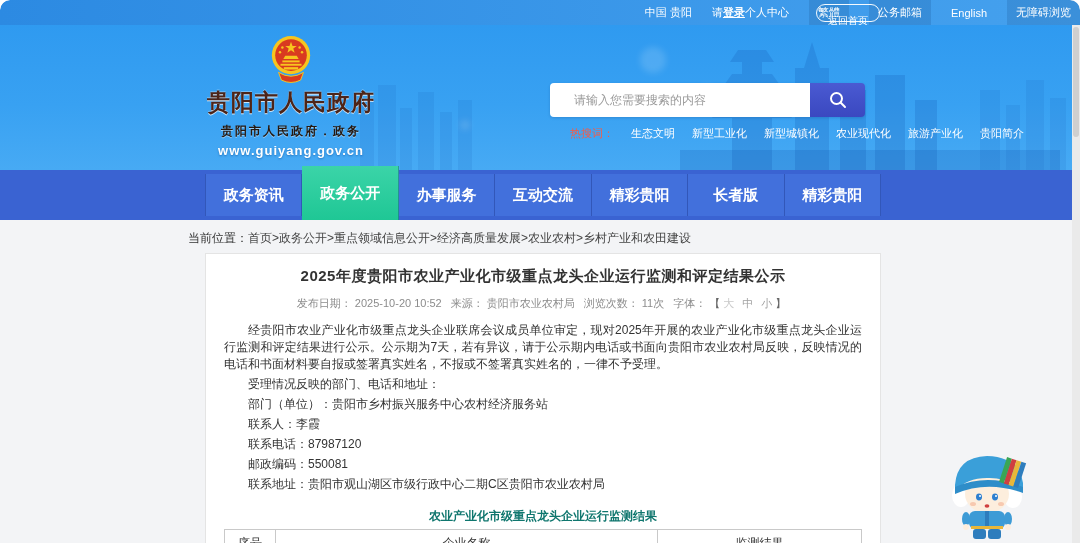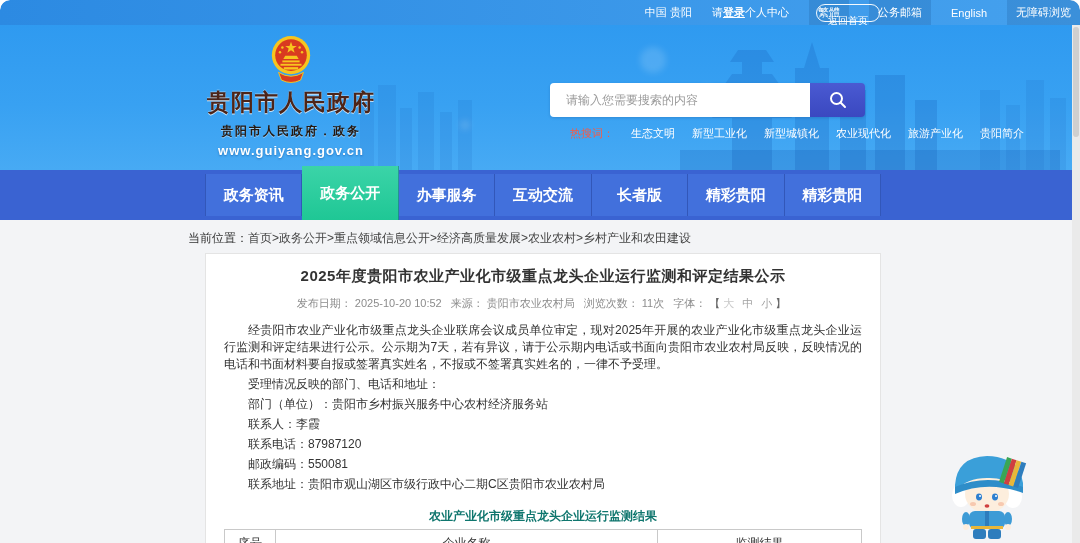--- a/index.html
+++ b/index.html
@@ -39,21 +39,21 @@
                text-shadow:0 1px 0 rgba(255,255,255,.75),0 -1px 0 rgba(255,255,255,.3); }
   .site-sub { margin-top:5px; font-size:12px; font-weight:bold; color:#26180f;
               letter-spacing:2px; white-space:nowrap;
               text-shadow:0 1px 0 rgba(255,255,255,.45); }
   .site-url { margin-top:3px; font-size:13px; font-weight:bold; color:#ffffff;
               letter-spacing:1px; text-shadow:0 1px 2px rgba(0,60,130,.45); }
 
   .search-wrap { position:absolute; left:550px; top:58px; width:315px; }
   .search-box { display:flex; height:34px; border-radius:4px; overflow:hidden;
                 box-shadow:0 1px 3px rgba(0,50,110,.2); }
-  .search-input { flex:1; border:none; outline:none; padding:0 16px; font-size:12px;
+  .search-input { flex:1; border:none; outline:none; padding:0 24px; font-size:12px;
                   color:#4d7c0f; font-family:inherit; }
   .search-input::placeholder { color:#9a9a9a; }
   .search-btn { width:55px; border:none; cursor:pointer;
                 background:linear-gradient(180deg,#4a5ad2,#3a48c0);
                 display:flex; align-items:center; justify-content:center; }
   .hot-search { margin-top:9px; display:flex; align-items:center; gap:17px;
                 font-size:11px; white-space:nowrap;margin-left:20px; }
   .hot-label { color:#f85a43; }
   .hot-link { color:#ffffff; cursor:pointer; }
 
@@ -198,22 +198,22 @@
       </div>
     </div>
   </div>
 
   <div class="nav">
     <div class="nav-inner">
       <div class="nav-item">政务资讯</div>
       <div class="nav-item active">政务公开</div>
       <div class="nav-item">办事服务</div>
       <div class="nav-item">互动交流</div>
+      <div class="nav-item">精彩贵阳</div>
       <div class="nav-item">长者版</div>
-      <div class="nav-item">精彩贵阳</div>
       <div class="nav-item">精彩贵阳</div>
     </div>
   </div>
 
   <div class="breadcrumb">
     <span>当前位置：</span><span class="crumb-path">首页&gt;政务公开&gt;重点领域信息公开&gt;经济高质量发展&gt;农业农村&gt;乡村产业和农田建设</span>
   </div>
 
   <div class="card">
     <div class="art-title">2025年度贵阳市农业产业化市级重点龙头企业运行监测和评定结果公示</div>

